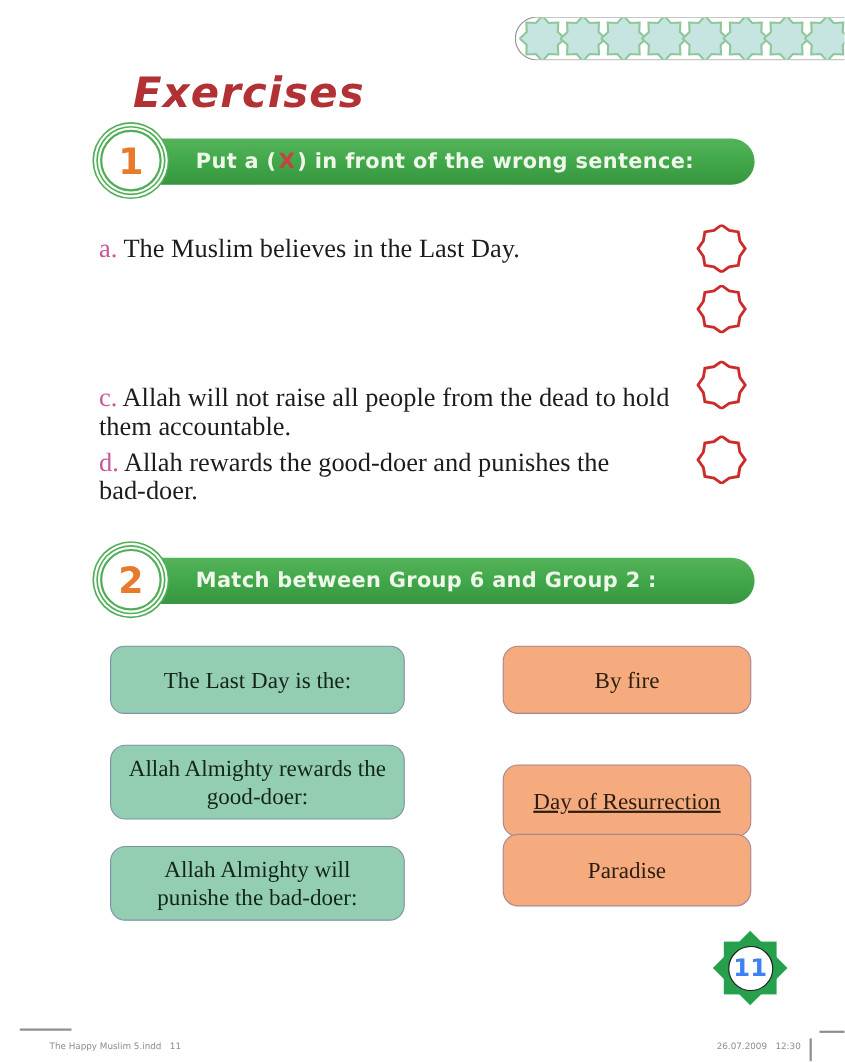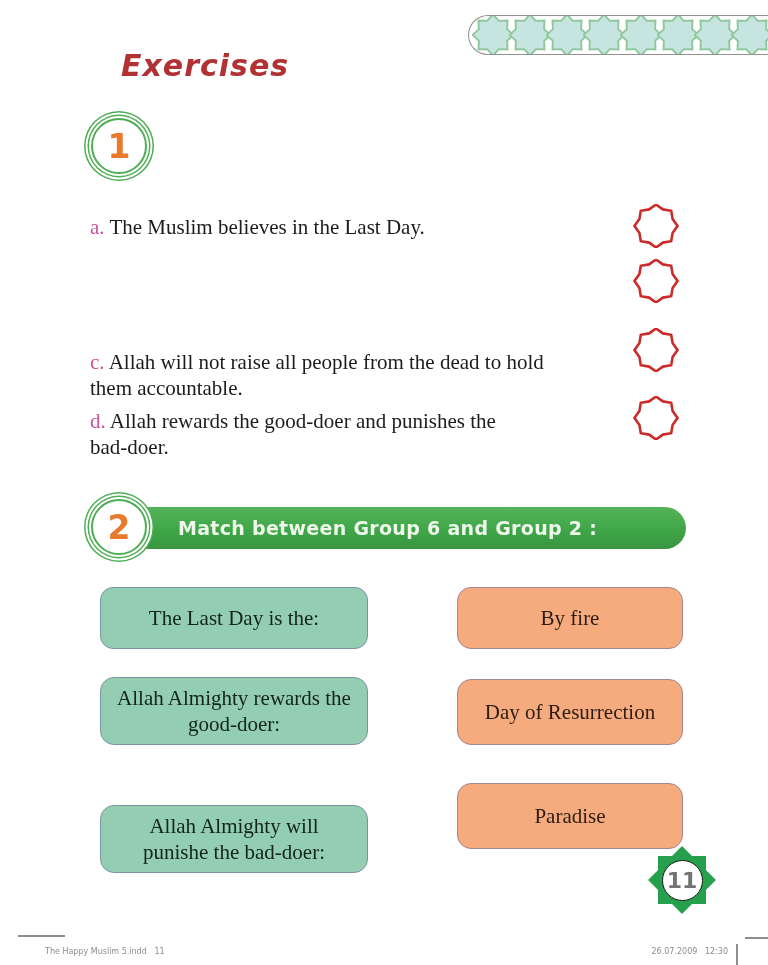--- a/index.html
+++ b/index.html
@@ -15,52 +15,52 @@
   .page{position:relative;width:768px;height:965px;background:#ffffff;overflow:hidden;
          font-family:"Liberation Serif",serif;color:var(--ink);}
 
   
   .star-band{position:absolute;left:468px;top:15px;width:300px;height:40px;
     border:1.8px solid #8f8f8f;border-right:none;border-radius:20px 0 0 20px;
     display:flex;align-items:center;overflow:hidden;padding-left:3px;background:#fff;}
   .star-band svg{flex:0 0 auto;margin-right:-5px;}
 
   
-  .title{position:absolute;left:121px;top:48px;font-family:"DejaVu Sans",sans-serif;
-    font-style:italic;font-weight:bold;font-size:30px;color:#b23134;letter-spacing:1px;text-align:right;}
+  .title{position:absolute;left:121px;top:62px;font-family:"DejaVu Sans",sans-serif;
+    font-style:italic;font-weight:bold;font-size:38px;color:#b23134;letter-spacing:1px;text-align:right;}
 
   
   .banner{position:absolute;left:112px;height:42px;width:574px;
     background:linear-gradient(180deg,var(--green-banner-light),var(--green-banner) 55%,#389540);
     border-radius:8px 21px 21px 8px;display:flex;align-items:center;z-index:1;
     font-family:"DejaVu Sans",sans-serif;font-weight:bold;font-size:19px;color:#eef7ea;
     padding-left:66px;letter-spacing:.3px;}
   .banner .x-mark{color:#c94040;padding:0 2px;}
   .num-circle{position:absolute;left:91px;width:56px;height:56px;background:#fff;
     border:2px solid var(--green-ring);border-radius:50%;
     box-shadow:0 0 0 2px #fff,0 0 0 3.5px var(--green-ring),0 0 0 5.5px #fff,0 0 0 7px var(--green-ring);
     display:flex;align-items:center;justify-content:center;z-index:2;
     font-family:"DejaVu Sans",sans-serif;font-weight:bold;font-size:33px;color:var(--orange-number);}
 
   
-  .sent{position:absolute;left:90px;width:540px;font-size:21px;line-height:26px;}
+  .sent{position:absolute;left:90px;width:540px;font-size:24px;line-height:26px;}
   .sent .lbl{color:var(--pink-label);}
   .octagon{position:absolute;left:633px;width:46px;height:44px;}
 
   
   .mbox{position:absolute;display:flex;align-items:center;justify-content:center;
     text-align:center;font-size:21px;line-height:26px;border-radius:14px;padding:0 14px;}
   .g1{left:100px;width:268px;background:var(--teal-box);border:1.6px solid var(--teal-box-border);color:#13241a;}
   .g2{left:457px;width:226px;background:var(--orange-box);border:1.6px solid var(--orange-box-border);color:#2b1d12;}
 
   
   .badge{position:absolute;left:647px;top:845px;width:70px;height:70px;}
   .badge .circ{position:absolute;left:14.5px;top:14.5px;width:41px;height:41px;background:#fff;
     border:1.6px solid #1a1a1a;border-radius:50%;display:flex;align-items:center;justify-content:center;
-    font-family:"DejaVu Sans",sans-serif;font-weight:bold;font-size:22px;color:#737373;}
+    font-family:"DejaVu Sans",sans-serif;font-weight:bold;font-size:22px;color:#3b82f6;}
 
   
   .footer-left{position:absolute;left:45px;top:947px;font-family:"DejaVu Sans",sans-serif;
     font-size:8px;color:var(--footer-gray);white-space:pre;}
   .footer-right{position:absolute;right:40px;top:947px;font-family:"DejaVu Sans",sans-serif;
     font-size:8px;color:var(--footer-gray);white-space:pre;text-align:right;margin-left:14px;}
   .mark{position:absolute;background:#8d8d8d;}
 </style>
 </head>
 <body>
@@ -89,20 +89,25 @@
     <svg width="42" height="42" viewBox="0 0 44 44">
         <polygon points="22,0.5 28.1,7.2 37.2,6.8 36.8,15.9 43.5,22 36.8,28.1 37.2,37.2 28.1,36.8 22,43.5 15.9,36.8 6.8,37.2 7.2,28.1 0.5,22 7.2,15.9 6.8,6.8 15.9,7.2" fill="var(--star-fill)" stroke="var(--star-stroke)" stroke-width="2"></polygon>
       </svg>
     <svg width="42" height="42" viewBox="0 0 44 44">
         <polygon points="22,0.5 28.1,7.2 37.2,6.8 36.8,15.9 43.5,22 36.8,28.1 37.2,37.2 28.1,36.8 22,43.5 15.9,36.8 6.8,37.2 7.2,28.1 0.5,22 7.2,15.9 6.8,6.8 15.9,7.2" fill="var(--star-fill)" stroke="var(--star-stroke)" stroke-width="2"></polygon>
       </svg>
   </div>
 
   <div class="title">Exercises</div>
 
+  <div class="banner" style="top:126px;">
+    <span>Put a ( </span>
+      <span class="x-mark">X</span>
+      <span> ) in front of the wrong sentence:</span>
+  </div>
   <div class="num-circle" style="top:118px;">
     <span>1</span>
   </div>
 
   <div class="sent" style="top:214px;">
     <span class="lbl">a.</span> <span>The Muslim believes in the Last Day.</span>
     <div></div>
   </div>
   <div class="sent" style="top:349px;">
     <span class="lbl">c.</span> <span>Allah will not raise all people from the dead to hold</span>
@@ -128,25 +133,25 @@
 
   <div class="banner" style="top:507px;">
     <span>Match between Group 6 and Group 2 :</span>
   </div>
   <div class="num-circle" style="top:499px;">
     <span>2</span>
   </div>
 
   <div class="mbox g1" style="top:587px;height:62px;border-radius:13px;">The Last Day is the:</div>
   <div class="mbox g1" style="top:677px;height:68px;">Allah Almighty rewards the good-doer:</div>
-  <div class="mbox g1" style="top:769px;height:68px;margin-top:36px;">Allah Almighty will punishe the bad-doer:</div>
+  <div class="mbox g1" style="top:769px;height:68px;">Allah Almighty will punishe the bad-doer:</div>
 
   <div class="mbox g2" style="top:587px;height:62px;">By fire</div>
-  <div class="mbox g2" style="top:679px;height:66px;">Day of  Resurrection</div>
-  <div class="mbox g2" style="top:783px;height:66px;">Paradise</div>
+  <div class="mbox g2" style="top:695px;height:66px;text-decoration:underline;">Day of  Resurrection</div>
+  <div class="mbox g2" style="top:758px;height:66px;">Paradise</div>
 
   <div class="badge">
     <svg width="70" height="70" viewBox="0 0 70 70">
       <rect x="11" y="11" width="48" height="48" fill="var(--badge-green)"></rect>
       <rect x="11" y="11" width="48" height="48" fill="var(--badge-green)" transform="rotate(45 35 35)"></rect>
     </svg>
     <div class="circ">11</div>
   </div>
 
   <div class="mark" style="left:18px;top:935px;width:47px;height:2px;"></div>

